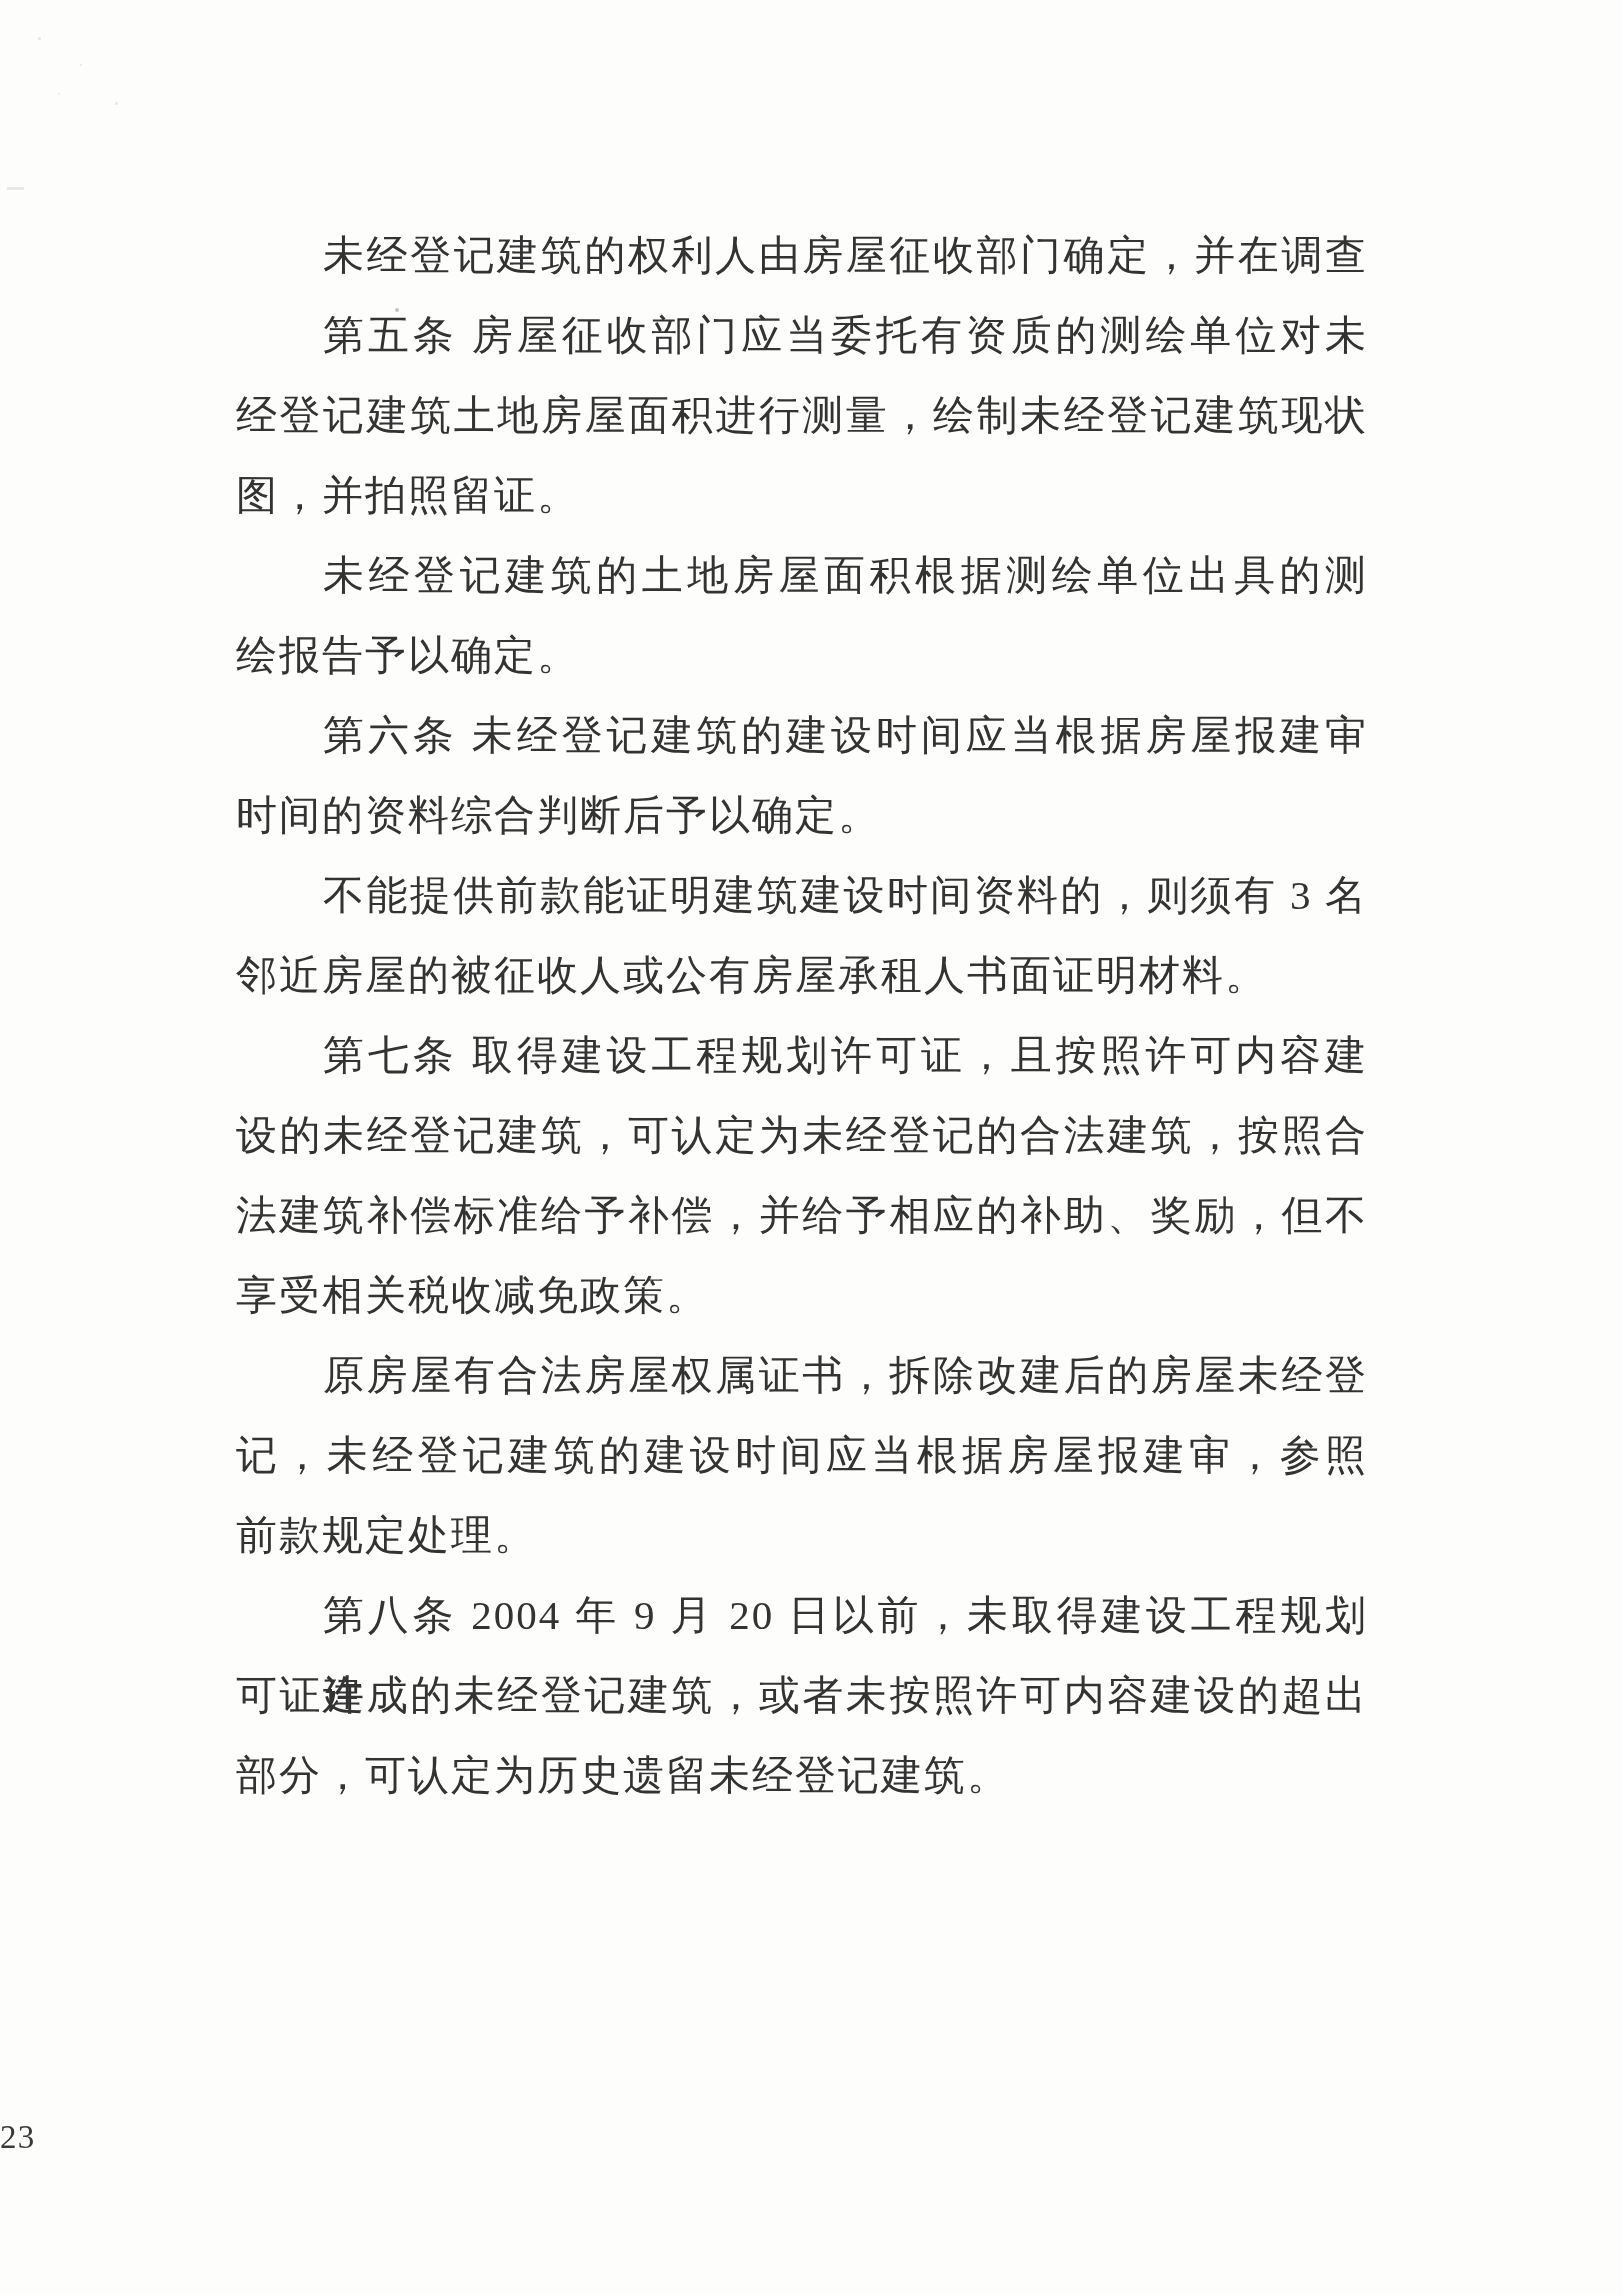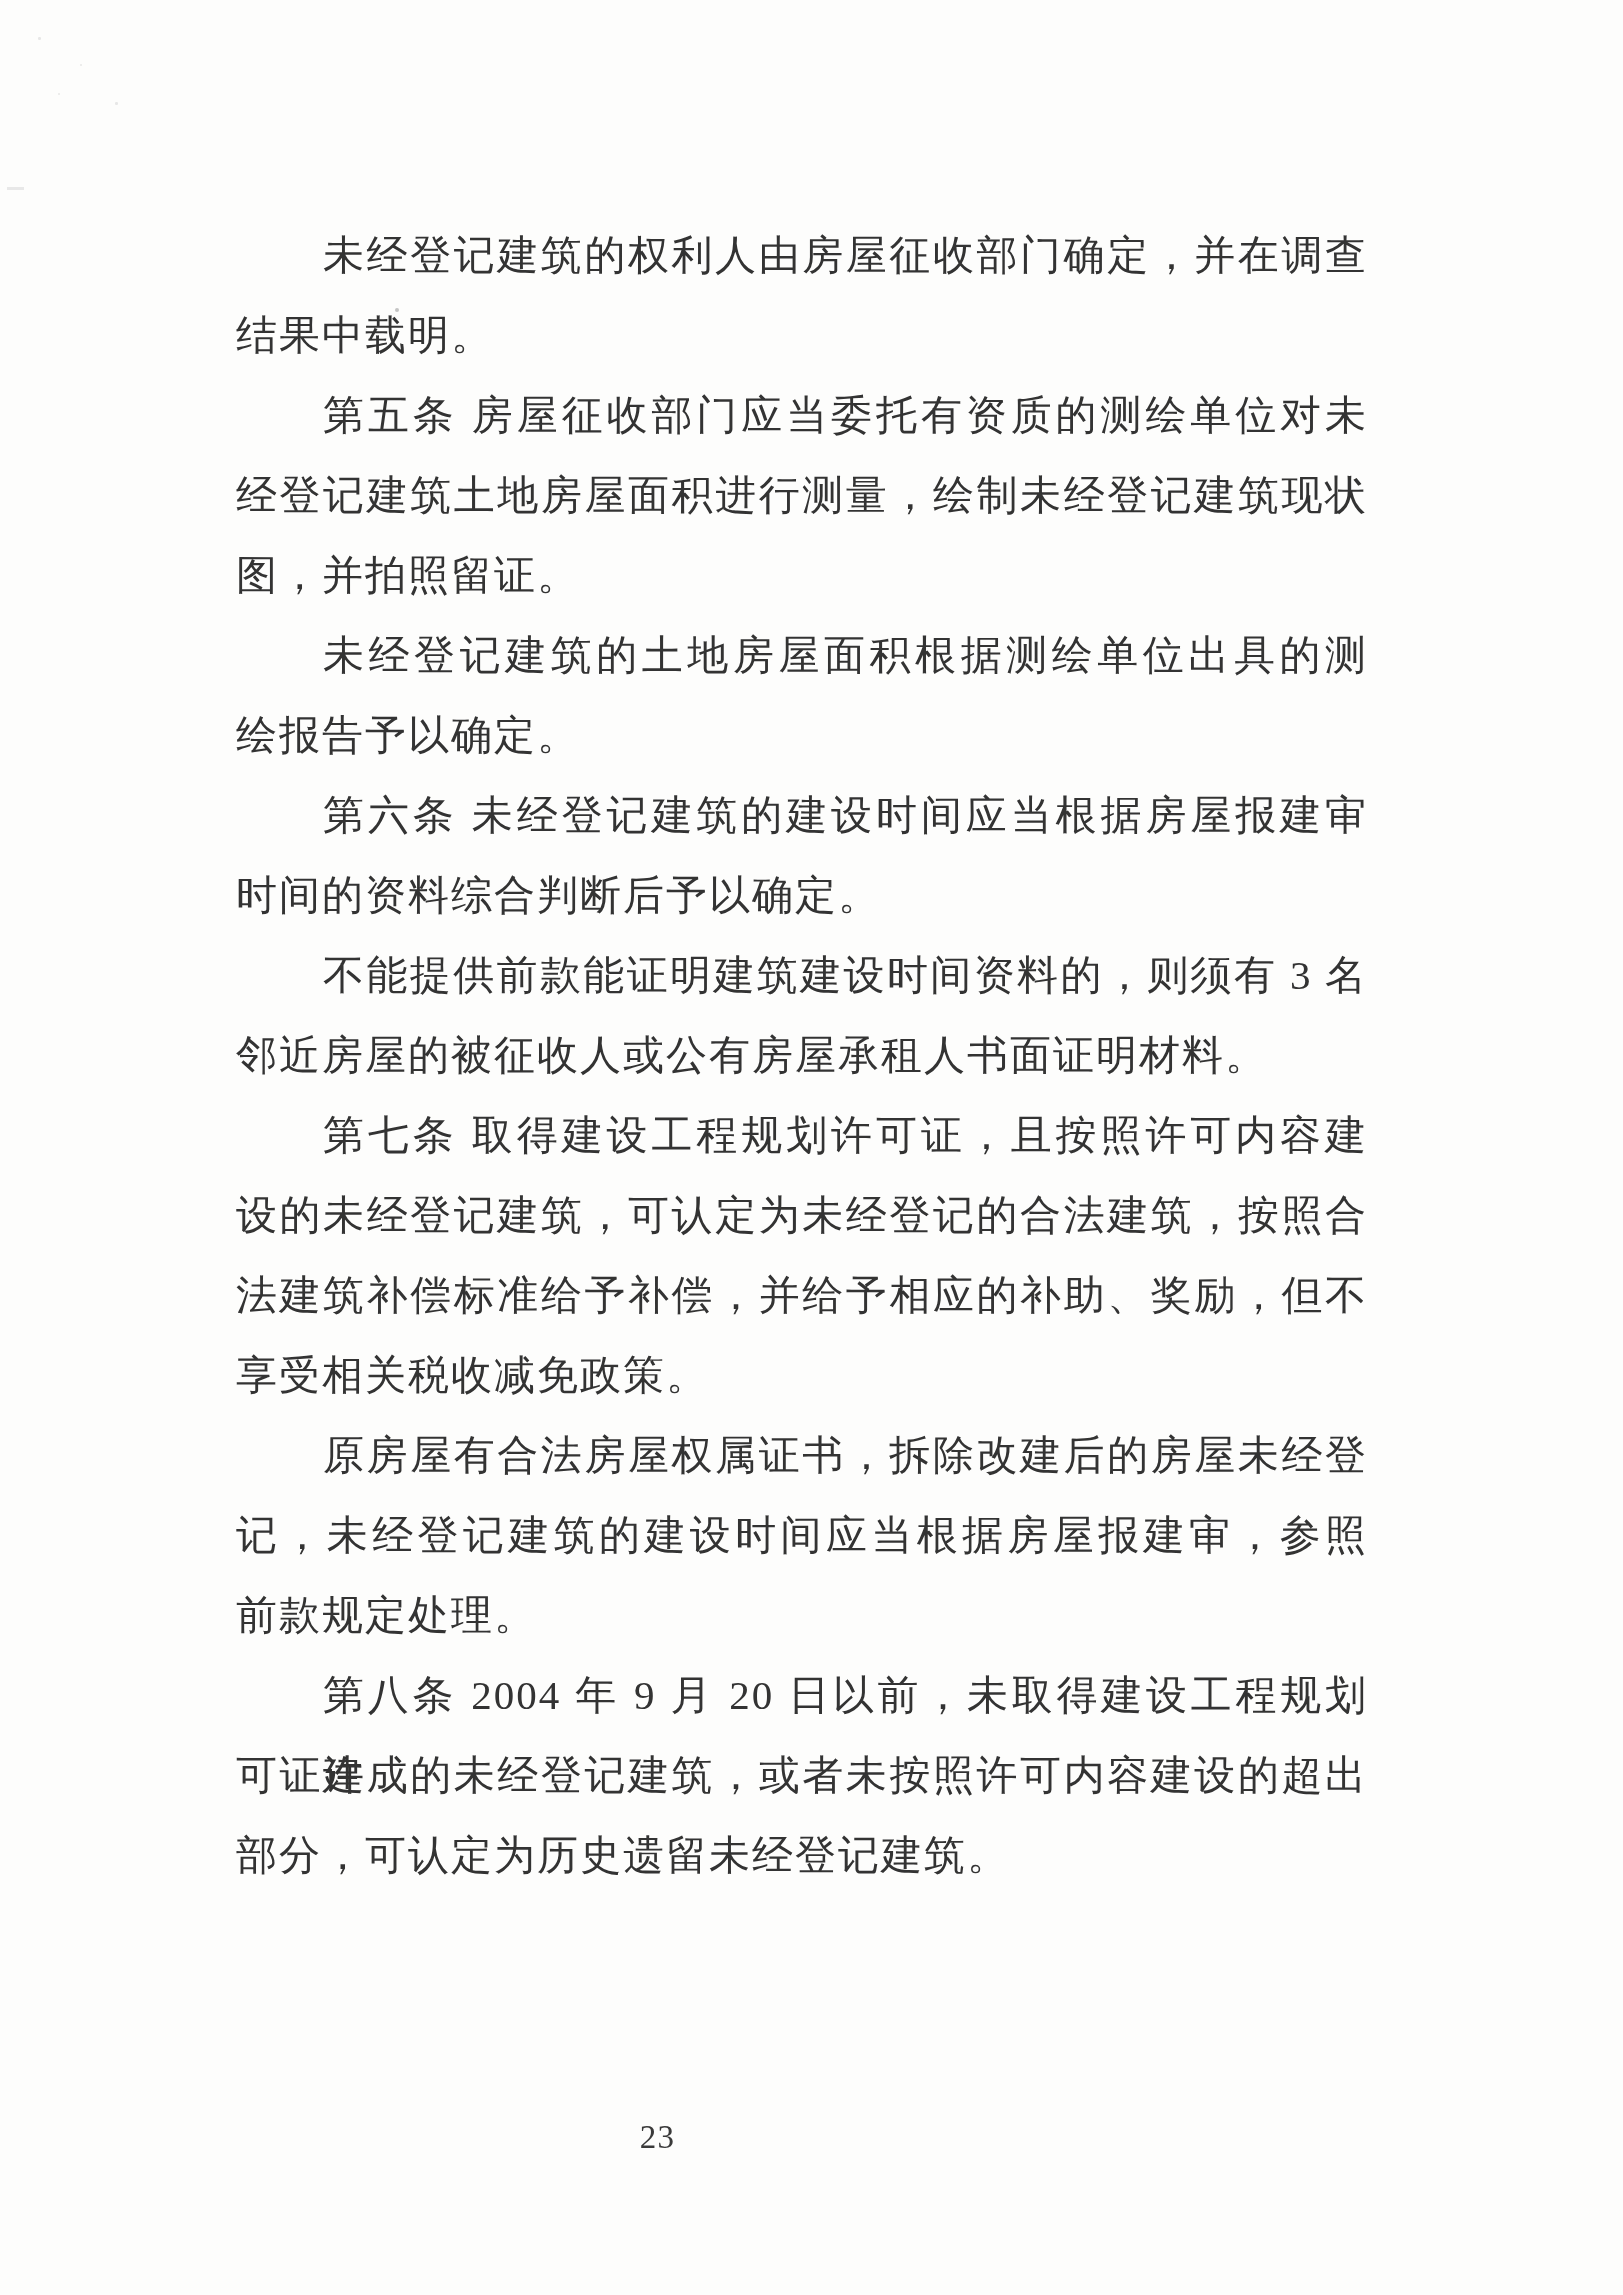--- a/index.html
+++ b/index.html
@@ -49,42 +49,40 @@
     text-align-last: justify;
   }
   .line.indent {
     padding-left: 87px;
   }
   .page-number {
     position: absolute;
     top: 2119px;
     left: 0;
     width: 1315px;
-    text-align: center;
     font-size: 33px;
     letter-spacing: 1.3px;
     color: #3a3a3a;
   }
 </style>
 </head>
 <body>
 
 <div class="page">
 
   <div class="speck" style="left:38px; top:37px; width:2.6px; height:2.6px;"></div>
   <div class="speck" style="left:80px; top:64px; width:2px; height:2px;"></div>
   <div class="speck" style="left:58px; top:93px; width:2px; height:2px;"></div>
   <div class="speck" style="left:115px; top:102px; width:2.6px; height:2.6px;"></div>
   <div class="speck" style="left:395px; top:308px; width:3.9px; height:3.9px; opacity:0.8; background:#b5b5b5;"></div>
   <div class="speck" style="left:336px; top:322px; width:2.6px; height:2.6px;"></div>
   <div class="smudge" style="left:6.5px; top:187px; width:17px; height:3.3px;"></div>
 
   <div class="doc-body">
     <div class="line indent fill">未经登记建筑的权利人由房屋征收部门确定，并在调查</div>
-    <div class="line">结果中载明。</div>
     <div class="line indent fill">第五条 房屋征收部门应当委托有资质的测绘单位对未</div>
     <div class="line fill">经登记建筑土地房屋面积进行测量，绘制未经登记建筑现状</div>
     <div class="line">图，并拍照留证。</div>
     <div class="line indent fill">未经登记建筑的土地房屋面积根据测绘单位出具的测</div>
     <div class="line">绘报告予以确定。</div>
     <div class="line indent fill">第六条 未经登记建筑的建设时间应当根据房屋报建审</div>
     <div class="line">时间的资料综合判断后予以确定。</div>
     <div class="line indent fill">不能提供前款能证明建筑建设时间资料的，则须有 3 名</div>
     <div class="line">邻近房屋的被征收人或公有房屋承租人书面证明材料。</div>
     <div class="line indent fill">第七条 取得建设工程规划许可证，且按照许可内容建</div>

